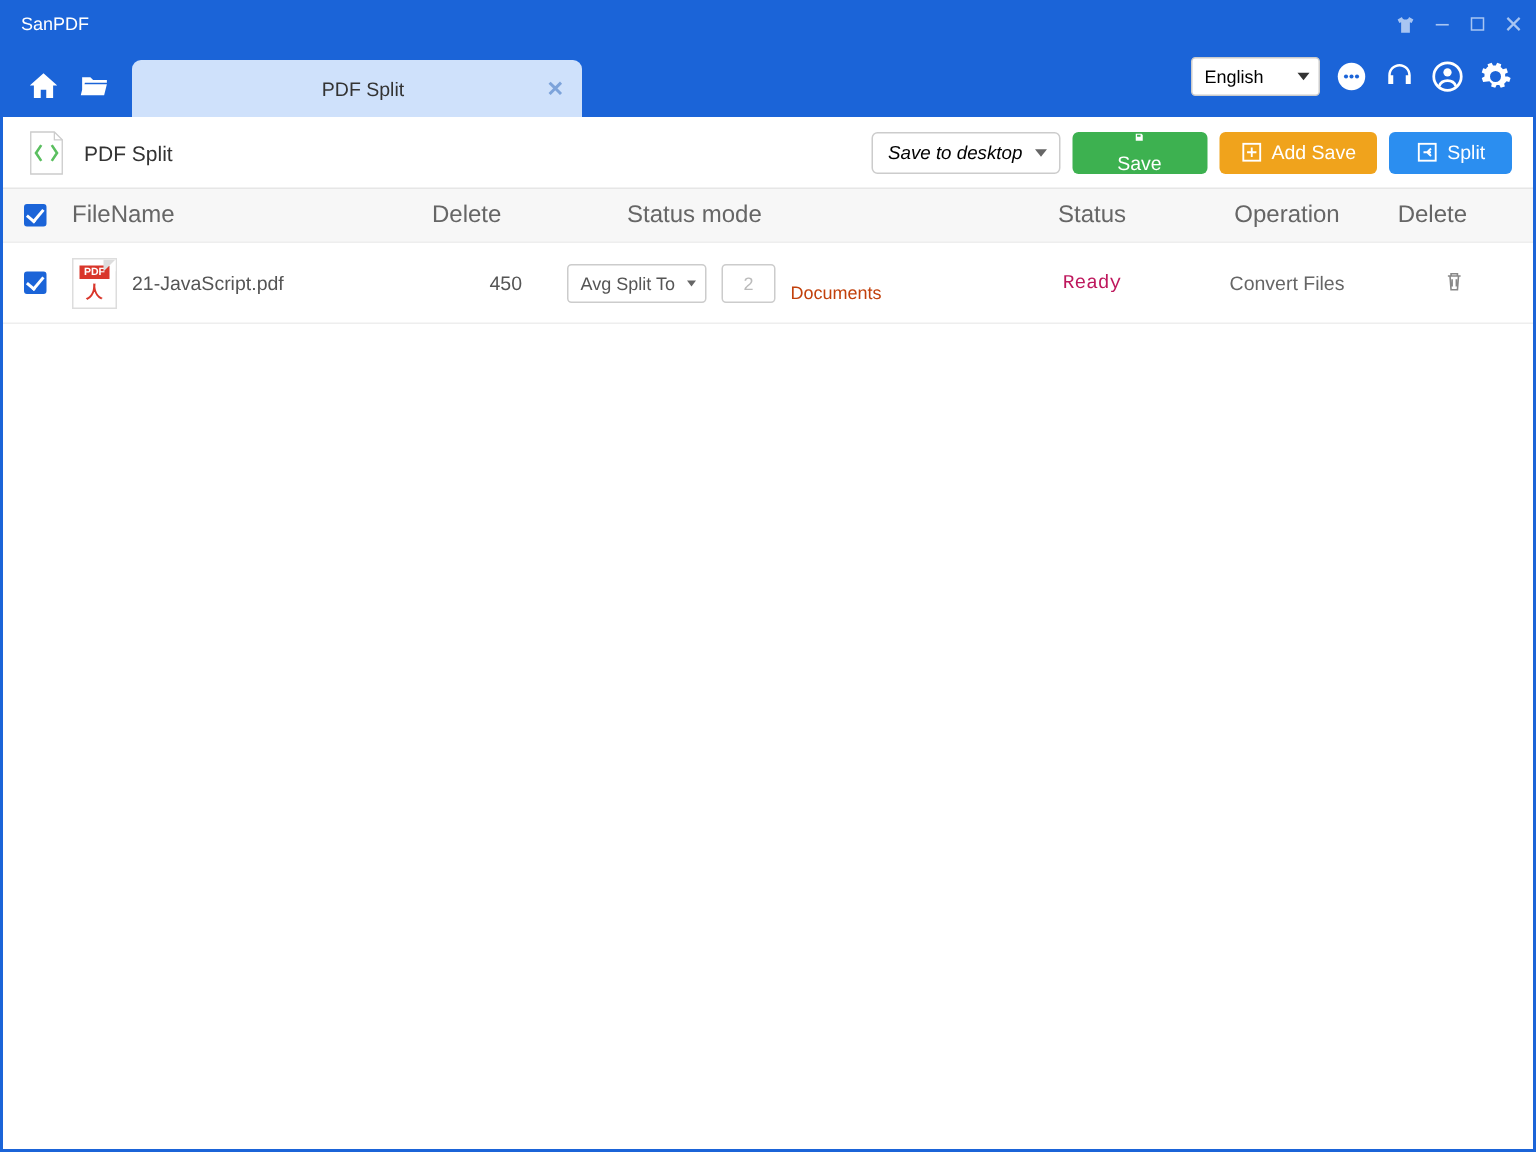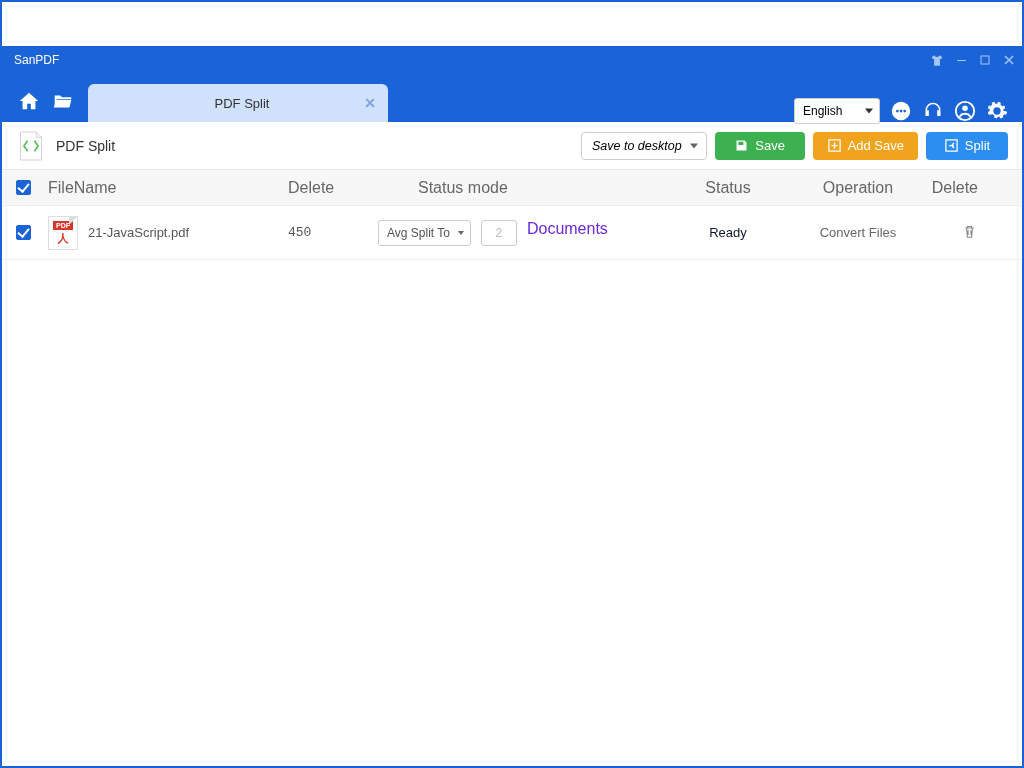--- a/index.html
+++ b/index.html
@@ -1,46 +1,46 @@
 <!DOCTYPE html>
 <html><head>
 <meta charset="utf-8">
 <style>
   * { box-sizing: border-box; margin: 0; padding: 0; font-family: "Segoe UI", Arial, sans-serif; }
   html, body { width: 1024px; height: 768px; overflow: hidden; background: #fff; }
   .window { width: 1024px; height: 768px; border: 2px solid #1b64d8; display: flex; flex-direction: column; background: #fff; }
 
   
-  .titlebar { background: #1b64d8; height: 28px; display: flex; align-items: center; justify-content: space-between; padding: 0 6px 0 12px; color: #fff; font-size: 12px; margin-top: 44px; }
+  .titlebar { background: #1b64d8; height: 28px; display: flex; align-items: center; justify-content: space-between; padding: 0 6px 0 12px; color: #fff; font-size: 12px; }
   .titlebar-right { display: flex; align-items: center; gap: 10px; }
   .title-icon { width: 14px; height: 14px; display: flex; align-items: center; justify-content: center; }
   .title-icon svg { fill: #a8c5f2; }
 
   
   .menubar { background: #1b64d8; height: 48px; display: flex; align-items: flex-end; padding: 0 12px; position: relative; }
   .menubar-left { display: flex; align-items: center; gap: 12px; padding-bottom: 10px; padding-left: 4px; }
   .menubar-left svg { fill: #fff; }
   .tab { background: #cfe1fb; height: 38px; border-radius: 6px 6px 0 0; display: flex; align-items: center; padding: 0 14px 0 22px; gap: 90px; margin-left: 14px; color: #333; font-size: 13px; position: relative; min-width: 300px; justify-content: center; }
   .tab-close { color: #7da3da; font-weight: bold; font-size: 14px; position: absolute; right: 12px; cursor: pointer; }
-  .menubar-right { position: absolute; right: 14px; top: 24px; display: flex; align-items: center; gap: 10px; }
+  .menubar-right { position: absolute; right: 14px; top: 8px; display: flex; align-items: center; gap: 10px; }
   .lang-select { background: #fff; border: 1px solid #ccc; border-radius: 3px; height: 26px; width: 86px; font-size: 12px; padding: 0 18px 0 8px; position: relative; display: flex; align-items: center; cursor: pointer; }
   .lang-select::after { content: ""; position: absolute; right: 6px; top: 50%; transform: translateY(-50%); border-left: 4px solid transparent; border-right: 4px solid transparent; border-top: 5px solid #333; }
   .menu-icon { width: 22px; height: 22px; display: flex; align-items: center; justify-content: center; cursor: pointer; }
   .menu-icon svg { fill: #fff; }
 
   
   .toolbar { height: 48px; border-bottom: 1px solid #e6e6e6; display: flex; align-items: center; padding: 0 14px; gap: 10px; }
   .toolbar-left { display: flex; align-items: center; gap: 10px; flex: 1; }
   .pdf-icon-box { width: 30px; height: 32px; display: flex; align-items: center; justify-content: center; }
   .tool-title { font-size: 14px; color: #333; }
   .toolbar-right { display: flex; align-items: center; gap: 8px; }
   .dropdown { border: 1px solid #ccc; border-radius: 4px; height: 28px; padding: 0 24px 0 10px; font-size: 12.5px; display: flex; align-items: center; position: relative; background: #fff; cursor: pointer; font-style: italic; }
   .dropdown::after { content: ""; position: absolute; right: 8px; top: 50%; transform: translateY(-50%); border-left: 4px solid transparent; border-right: 4px solid transparent; border-top: 5px solid #666; }
   .btn { height: 28px; border-radius: 4px; border: none; display: flex; align-items: center; justify-content: center; padding: 0 14px; font-size: 13px; color: #fff; cursor: pointer; gap: 6px; }
-  .btn-save { background: #3db150; width: 90px;}
+  .btn-save { background: #3db150; width: 90px; flex-direction: column;}
   .btn-add { background: #f0a31c; }
   .btn-split { background: #2b8ef0; width: 82px;}
   .btn svg { fill: #fff; }
 
   
   .table-header { height: 36px; background: #f7f7f7; border-bottom: 1px solid #eee; display: flex; align-items: center; font-size: 16px; color: #666; padding: 0 14px; }
   .col-check { width: 32px; display: flex; align-items: center; }
   .col-name { flex: 0 0 240px; }
   .col-pages { flex: 0 0 90px; text-align: left; }
   .col-mode { flex: 0 0 290px; text-align: left; padding-left: 40px;}
@@ -53,25 +53,25 @@
 
   
   .table-row { height: 54px; border-bottom: 1px solid #eee; display: flex; align-items: center; font-size: 13px; color: #555; padding: 0 14px; }
   .file-cell { display: flex; align-items: center; gap: 10px; }
   .file-icon { width: 30px; height: 34px; background: #fff; border: 1px solid #ddd; position: relative; display: flex; flex-direction: column; align-items: center; justify-content: flex-start; }
   .file-icon::before { content: ""; position: absolute; top: 0; right: 0; width: 0; height: 0; border-left: 8px solid transparent; border-top: 8px solid #fff; }
   .file-icon-corner { position: absolute; top: 0; right: 0; width: 0; height: 0; border-left: 8px solid #ddd; border-bottom: 8px solid transparent; }
   .file-icon-pdf { background: #d9362b; color: #fff; font-size: 7px; font-weight: bold; padding: 1px 3px; margin-top: 4px; }
   .file-icon-a { color: #d9362b; font-size: 11px; font-weight: bold; margin-top: 1px;}
 
-  .mode-cell { display: flex; align-items: flex-start; gap: 10px; }
+  .mode-cell { display: flex; align-items: flex-end; gap: 10px; }
   .small-dropdown { border: 1px solid #ccc; border-radius: 3px; height: 26px; padding: 0 20px 0 8px; font-size: 12px; display: flex; align-items: center; position: relative; background: #fff; cursor: pointer; }
   .small-dropdown::after { content: ""; position: absolute; right: 6px; top: 50%; transform: translateY(-50%); border-left: 3.5px solid transparent; border-right: 3.5px solid transparent; border-top: 4.5px solid #666; }
   .num-input { border: 1px solid #ccc; border-radius: 3px; width: 36px; height: 26px; text-align: center; font-size: 12px; color: #bbb; }
-  .doc-label { font-size: 16px; color: #6d28d9; }
+  .doc-label { font-size: 12px; color: #c2410c; }
 
   .delete-icon { cursor: pointer; }
   .delete-icon svg { stroke: #888; fill: none; }
 </style>
 </head>
 <body>
 
 <div class="window">
 
   <div class="titlebar">
@@ -204,29 +204,29 @@
         <div class="checkbox"></div>
       </div>
     <div class="col-name file-cell">
       <div class="file-icon">
         <div class="file-icon-corner"></div>
         <div class="file-icon-pdf">PDF</div>
         <div class="file-icon-a">人</div>
       </div>
       <span>21-JavaScript.pdf</span>
     </div>
-    <div class="col-pages" style="text-align:left; padding-right:30px;font-family:Liberation Mono, monospace;">450</div>
+    <div class="col-pages" style="text-align:right; padding-right:30px;">450</div>
     <div class="col-mode mode-cell" style="padding-left:0;">
       <div class="small-dropdown">
         <span>Avg Split To</span>
       </div>
       <input class="num-input" readonly="" value="2" style="">
       <span class="doc-label">Documents</span>
     </div>
-    <div class="col-status" style="color:#0f172a;">Ready</div>
+    <div class="col-status" style="color:#be185d;font-family:Liberation Mono, monospace;">Ready</div>
     <div class="col-op" style="color:#666;">Convert Files</div>
     <div class="col-del">
       <span class="delete-icon">
         <svg viewBox="0 0 24 24" width="17" height="17">
             <path d="M6 7h12M9 7V5h6v2M8 7l1 13h6l1-13M10 10v7M14 10v7" stroke-width="1.5"></path>
           </svg>
       </span>
     </div>
   </div>
 

